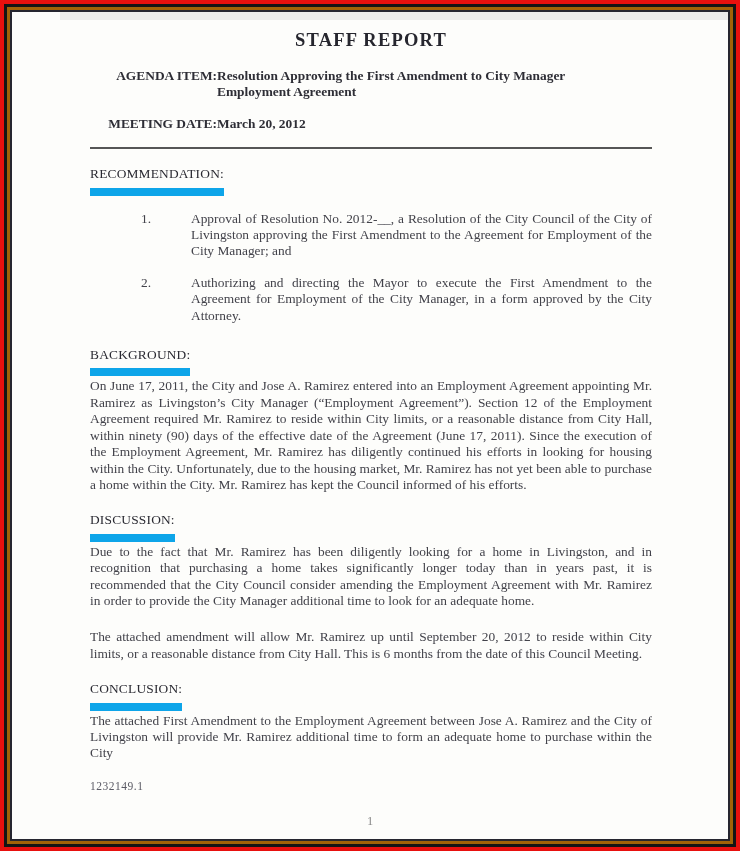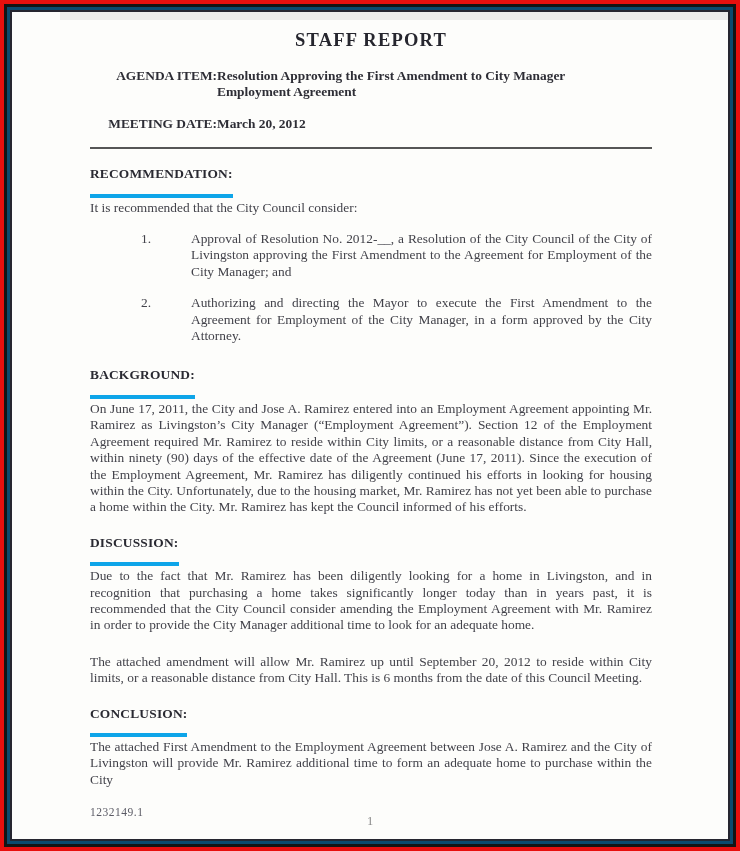--- a/index.html
+++ b/index.html
@@ -17,21 +17,21 @@
     background: #e8100e;
     padding: 4px;
   }
   .frame-black {
     width: 100%; height: 100%;
     background: #141414;
     padding: 3px;
   }
   .frame-red2 {
     width: 100%; height: 100%;
-    background: #0c4a6e;
+    background: #a16207;
     padding: 3px;
   }
   .page {
     position: relative;
     width: 100%; height: 100%;
     background: #fdfdfb;
     border: 2px solid #262630;
     color: #42424a;
     font-size: 13.4px;
     line-height: 16.4px;
@@ -66,24 +66,24 @@
   }
   .meta-label { width: 127px; flex: none; text-align: right; }
   .meta-value { width: 405px; }
   .divider {
     border: none;
     border-top: 2px solid #565656;
     margin-top: 13px;
   }
   .heading {
     display: inline-block;
-    font-weight: bold;
+    font-weight: normal;
     color: #2a2a32;
-    border-bottom: 4px solid #0ea5e9;
-    padding-bottom: 11px;
+    border-bottom: 8px solid #0ea5e9;
+    padding-bottom: 5px;
     margin-top: 17px;
     letter-spacing: .2px;
   }
   .heading.gap-lg { margin-top: 19px; }
   p.body-text {
     text-align: justify;
     margin-top: 2px;
   }
   p.spaced { margin-top: 20px; }
   .list-row {
@@ -129,21 +129,20 @@
             <div class="meta-row">
               <span class="meta-label">MEETING DATE:</span>
               <span class="meta-value">March 20, 2012</span>
             </div>
           </div>
 
           <hr class="divider">
 
           <div>
             <div class="heading">RECOMMENDATION:</div>
-            <p class="body-text">It is recommended that the City Council consider:</p>
             <div class="list-block">
               <div class="list-row">
                 <span class="list-num">1.</span>
                 <span class="list-text">Approval of Resolution No. 2012-__, a Resolution of the City Council of the City of Livingston approving the First Amendment to the Agreement for Employment of the City Manager; and</span>
               </div>
               <div class="list-row">
                 <span class="list-num">2.</span>
                 <span class="list-text">Authorizing and directing the Mayor to execute the First Amendment to the Agreement for Employment of the City Manager, in a form approved by the City Attorney.</span>
               </div>
             </div>

